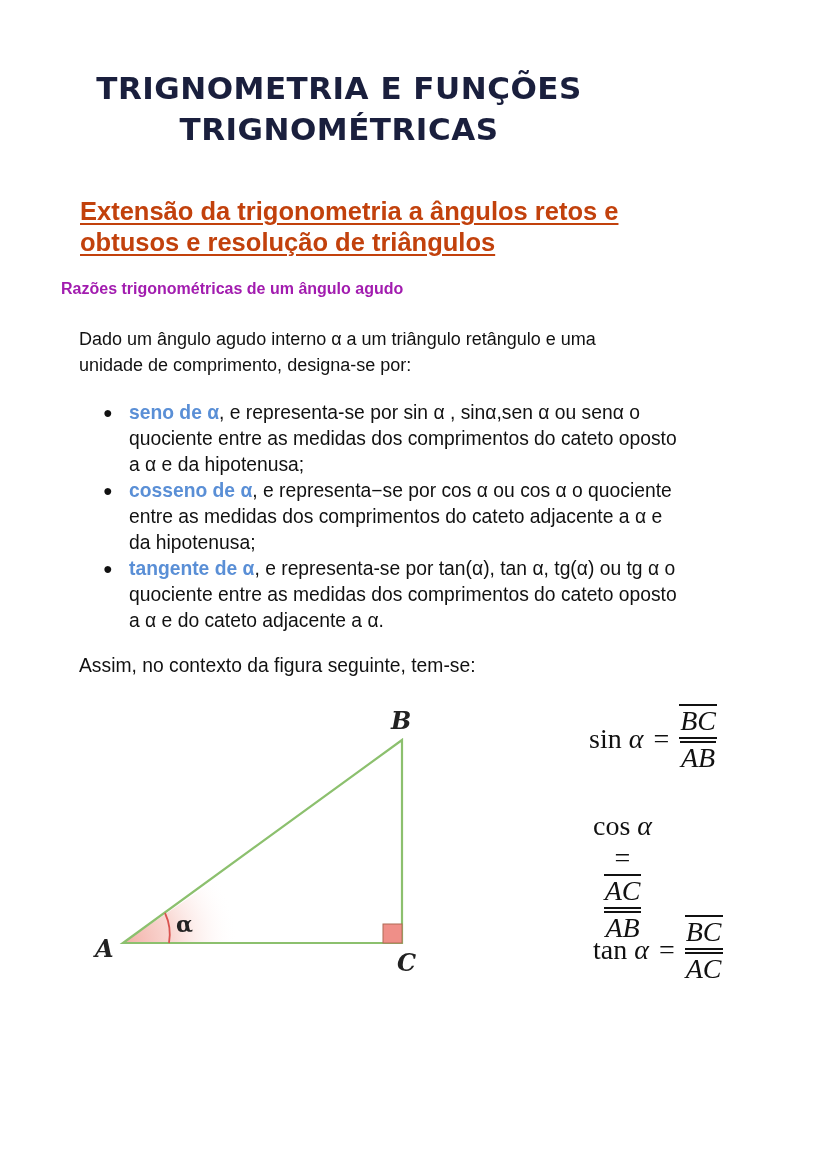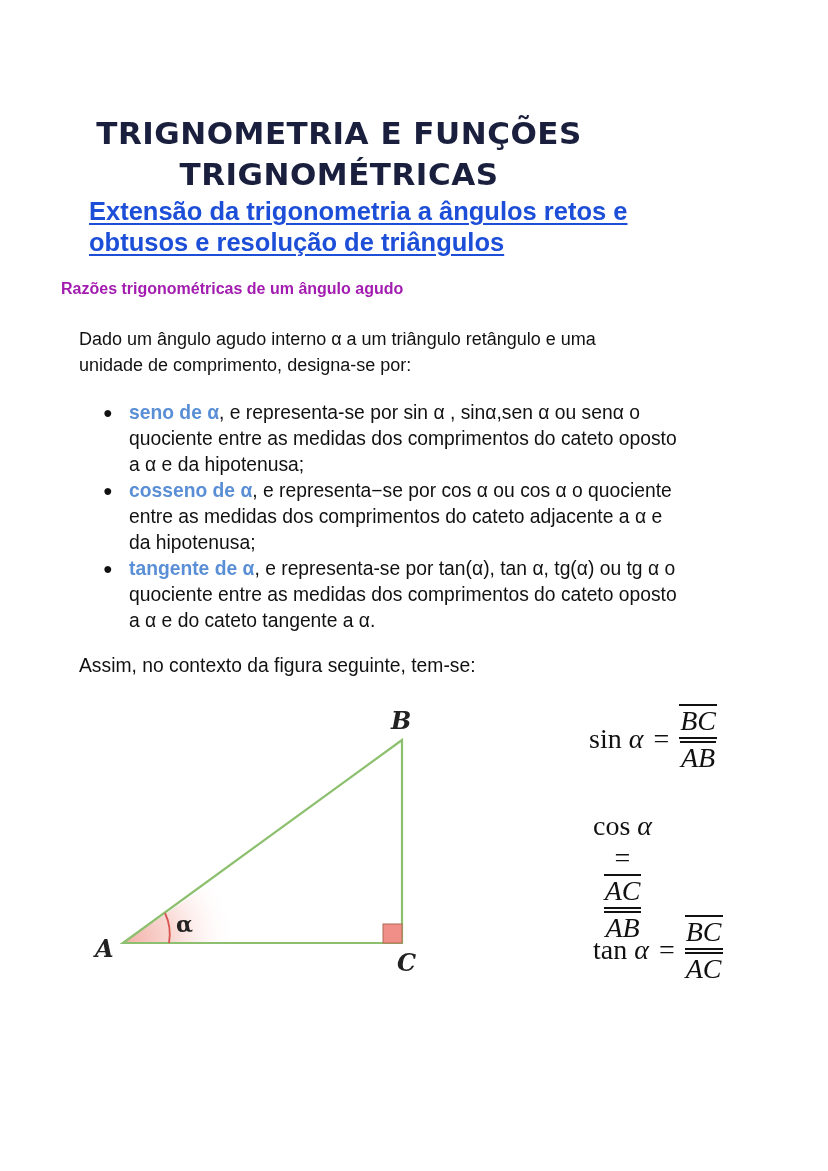--- a/index.html
+++ b/index.html
@@ -1,19 +1,19 @@
 <!DOCTYPE html>
 <html><head>
 <meta charset="utf-8">
 <style>
   html, body { margin: 0; padding: 0; background: #ffffff; }
   body { width: 828px; height: 1171px; position: relative; overflow: hidden; font-family: "Liberation Sans", sans-serif; color: #111; }
-  .title { position: absolute; left: 0; top: 68px; width: 678px; text-align: center; font-family: "DejaVu Sans", sans-serif; font-weight: 900; font-size: 31px; line-height: 41px; color: #1a1f3d; letter-spacing: 0.5px; margin-top: 45px; }
+  .title { position: absolute; left: 0; top: 68px; width: 678px; text-align: center; font-family: "DejaVu Sans", sans-serif; font-weight: 900; font-size: 31px; line-height: 41px; color: #1a1f3d; letter-spacing: 0.5px; }
   .title span { display: block; }
-  .section-link { position: absolute; left: 89px; top: 196px; width: 640px; font-size: 25.5px; line-height: 31px; font-weight: bold; color: #1d4ed8; text-decoration: underline; text-decoration-thickness: 2px; text-underline-offset: 3px; }
+  .section-link { position: absolute; left: 80px; top: 196px; width: 640px; font-size: 25.5px; line-height: 31px; font-weight: bold; color: #c2410c; text-decoration: underline; text-decoration-thickness: 2px; text-underline-offset: 3px; }
   .section-link span { display: block; }
   .subhead { position: absolute; left: 61px; top: 280px; font-size: 16px; font-weight: bold; color: #a21caf; }
   .intro { position: absolute; left: 79px; top: 327px; width: 680px; font-size: 18px; line-height: 25.5px; }
   .intro span { display: block; }
   ul.defs { position: absolute; left: 79px; top: 400px; width: 700px; margin: 0; padding: 0; list-style: none; font-size: 19.3px; line-height: 26px; }
   ul.defs li { position: relative; padding-left: 50px; }
   ul.defs li .bullet { position: absolute; left: 24px; top: 0; font-size: 16px; }
   ul.defs li .line { display: block; white-space: nowrap; }
   .blue { color: #5a8fd6; font-weight: bold; }
   .assim { position: absolute; left: 79px; top: 655px; font-size: 19.3px; }
@@ -57,21 +57,21 @@
   <li>
     <span class="bullet">●</span>
     <span class="line"><span class="blue">cosseno de α</span><span>, e representa−se por cos α ou cos α o quociente</span></span>
     <span class="line">entre as medidas dos comprimentos do cateto adjacente a α e</span>
     <span class="line">da hipotenusa;</span>
   </li>
   <li>
     <span class="bullet">●</span>
     <span class="line"><span class="blue">tangente de α</span><span>, e representa-se por tan(α), tan α, tg(α) ou tg α o</span></span>
     <span class="line">quociente entre as medidas dos comprimentos do cateto oposto</span>
-    <span class="line">a α e do cateto tangente a α.</span>
+    <span class="line">a α e do cateto adjacente a α.</span>
   </li>
 </ul>
 
 <div class="assim">Assim, no contexto da figura seguinte, tem-se:</div>
 
 <div class="figure">
   <svg width="350" height="290" viewBox="0 0 350 290">
     <defs>
       <radialGradient id="angGrad" cx="38" cy="248" r="115" gradientUnits="userSpaceOnUse">
         <stop offset="0" stop-color="#f2a9a0" stop-opacity="0.95"></stop>

